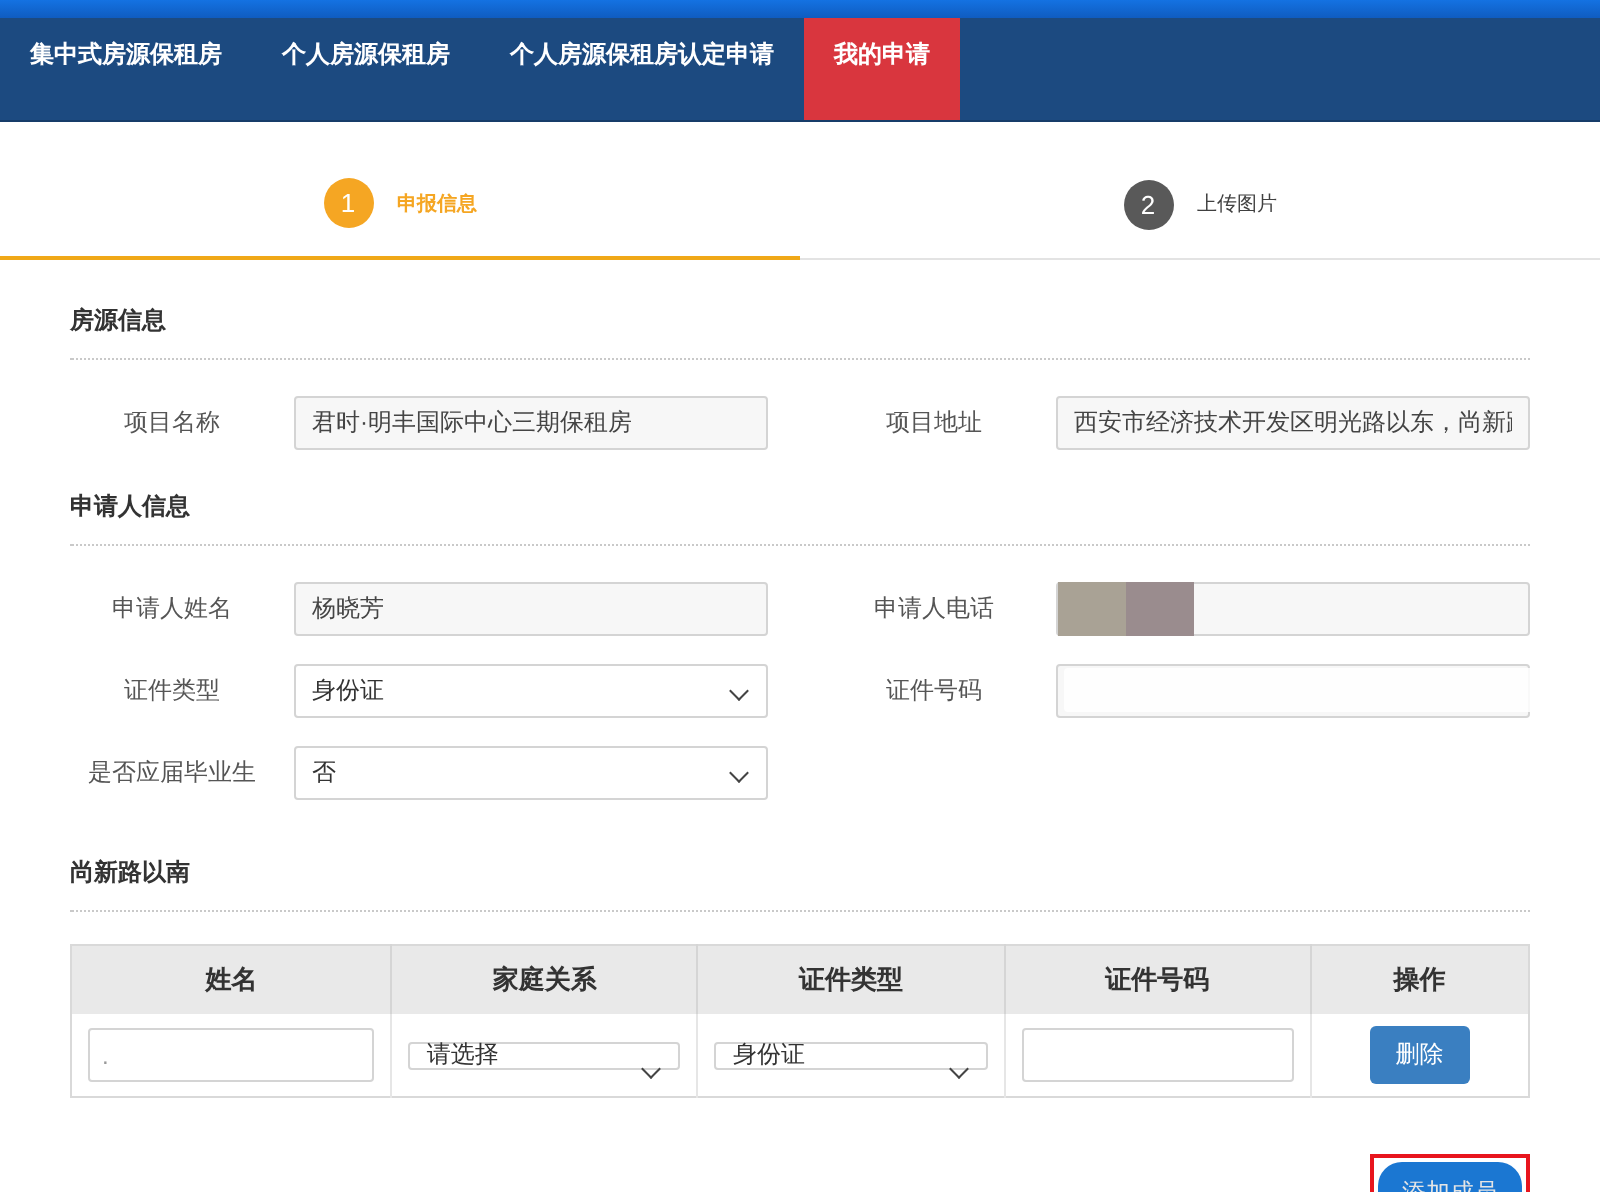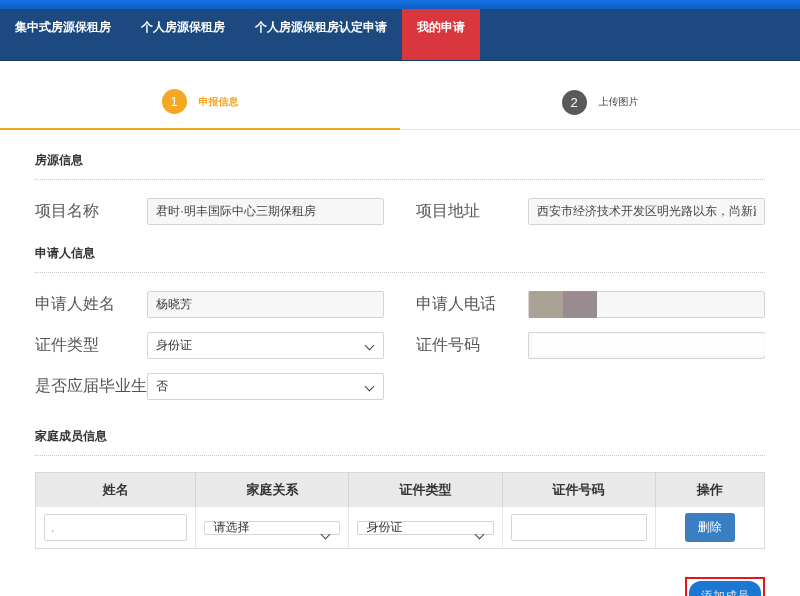--- a/index.html
+++ b/index.html
@@ -29,21 +29,21 @@
   .step-label.active { color:#f5a623; font-weight:bold; }
   .step-label.inactive { color:#404040; }
 
   
   .content { padding:0 35px; }
   .section-title { font-size:12px; font-weight:bold; color:#333; margin-top:22px;
     padding-bottom:10px; border-bottom:1px dotted #c9c9c9; }
   .form-grid { display:grid; grid-template-columns:1fr 1fr; column-gap:32px;
     margin-top:18px; }
   .field { display:flex; align-items:center; margin-bottom:14px; height:27px; }
-  .field-label { width:112px; text-align:left; padding-right:10px; font-size:16px;
+  .field-label { width:112px; text-align:center; padding-right:10px; font-size:12px;
     color:#555; flex:none; white-space:nowrap; }
   .text-input { flex:1; height:27px; border:1px solid #d4d4d4; background:#f7f7f7;
     font-size:12px; color:#444; padding:0 8px; border-radius:2px; outline:none;
     font-family:"Liberation Sans","DejaVu Sans",sans-serif; }
   .fake-select { flex:1; height:27px; border:1px solid #d4d4d4; background:#fff;
     border-radius:2px; display:flex; align-items:center; padding:0 8px;
     font-size:12px; color:#333; cursor:pointer; position:relative; }
   .chevron { position:absolute; right:10px; top:9px; width:7px; height:7px;
     border-right:1.5px solid #444; border-bottom:1.5px solid #444;
     transform:rotate(45deg); }
@@ -150,21 +150,21 @@
     <div class="field">
       <div class="field-label">是否应届毕业生</div>
       <div class="fake-select">
         <span>否</span>
         <span class="chevron"></span>
       </div>
     </div>
     <div class="field" style="visibility:hidden;"></div>
   </div>
 
-  <div class="section-title" style="margin-top:14px;">家庭成员信息</div>
+  <div class="section-title" style="margin-top:14px;">尚新路以南</div>
   <table class="family">
     <colgroup>
       <col style="width:22%">
         <col style="width:21%">
         <col style="width:21%">
       <col style="width:21%">
         <col style="width:15%">
     </colgroup>
     <thead>
       <tr>

